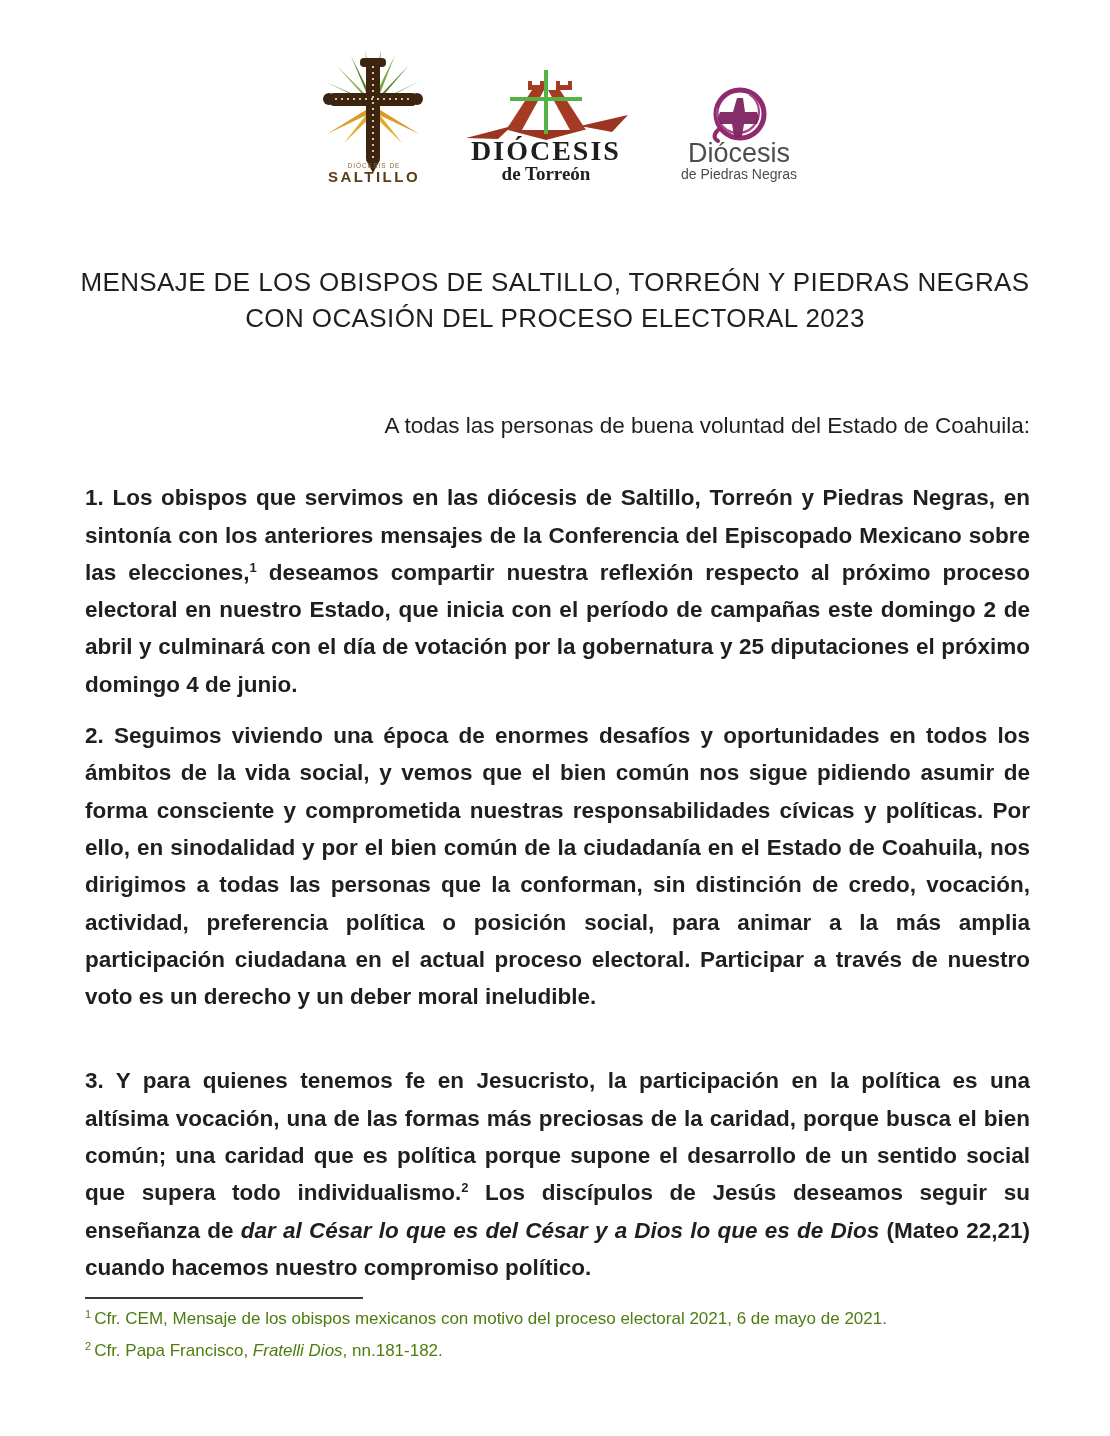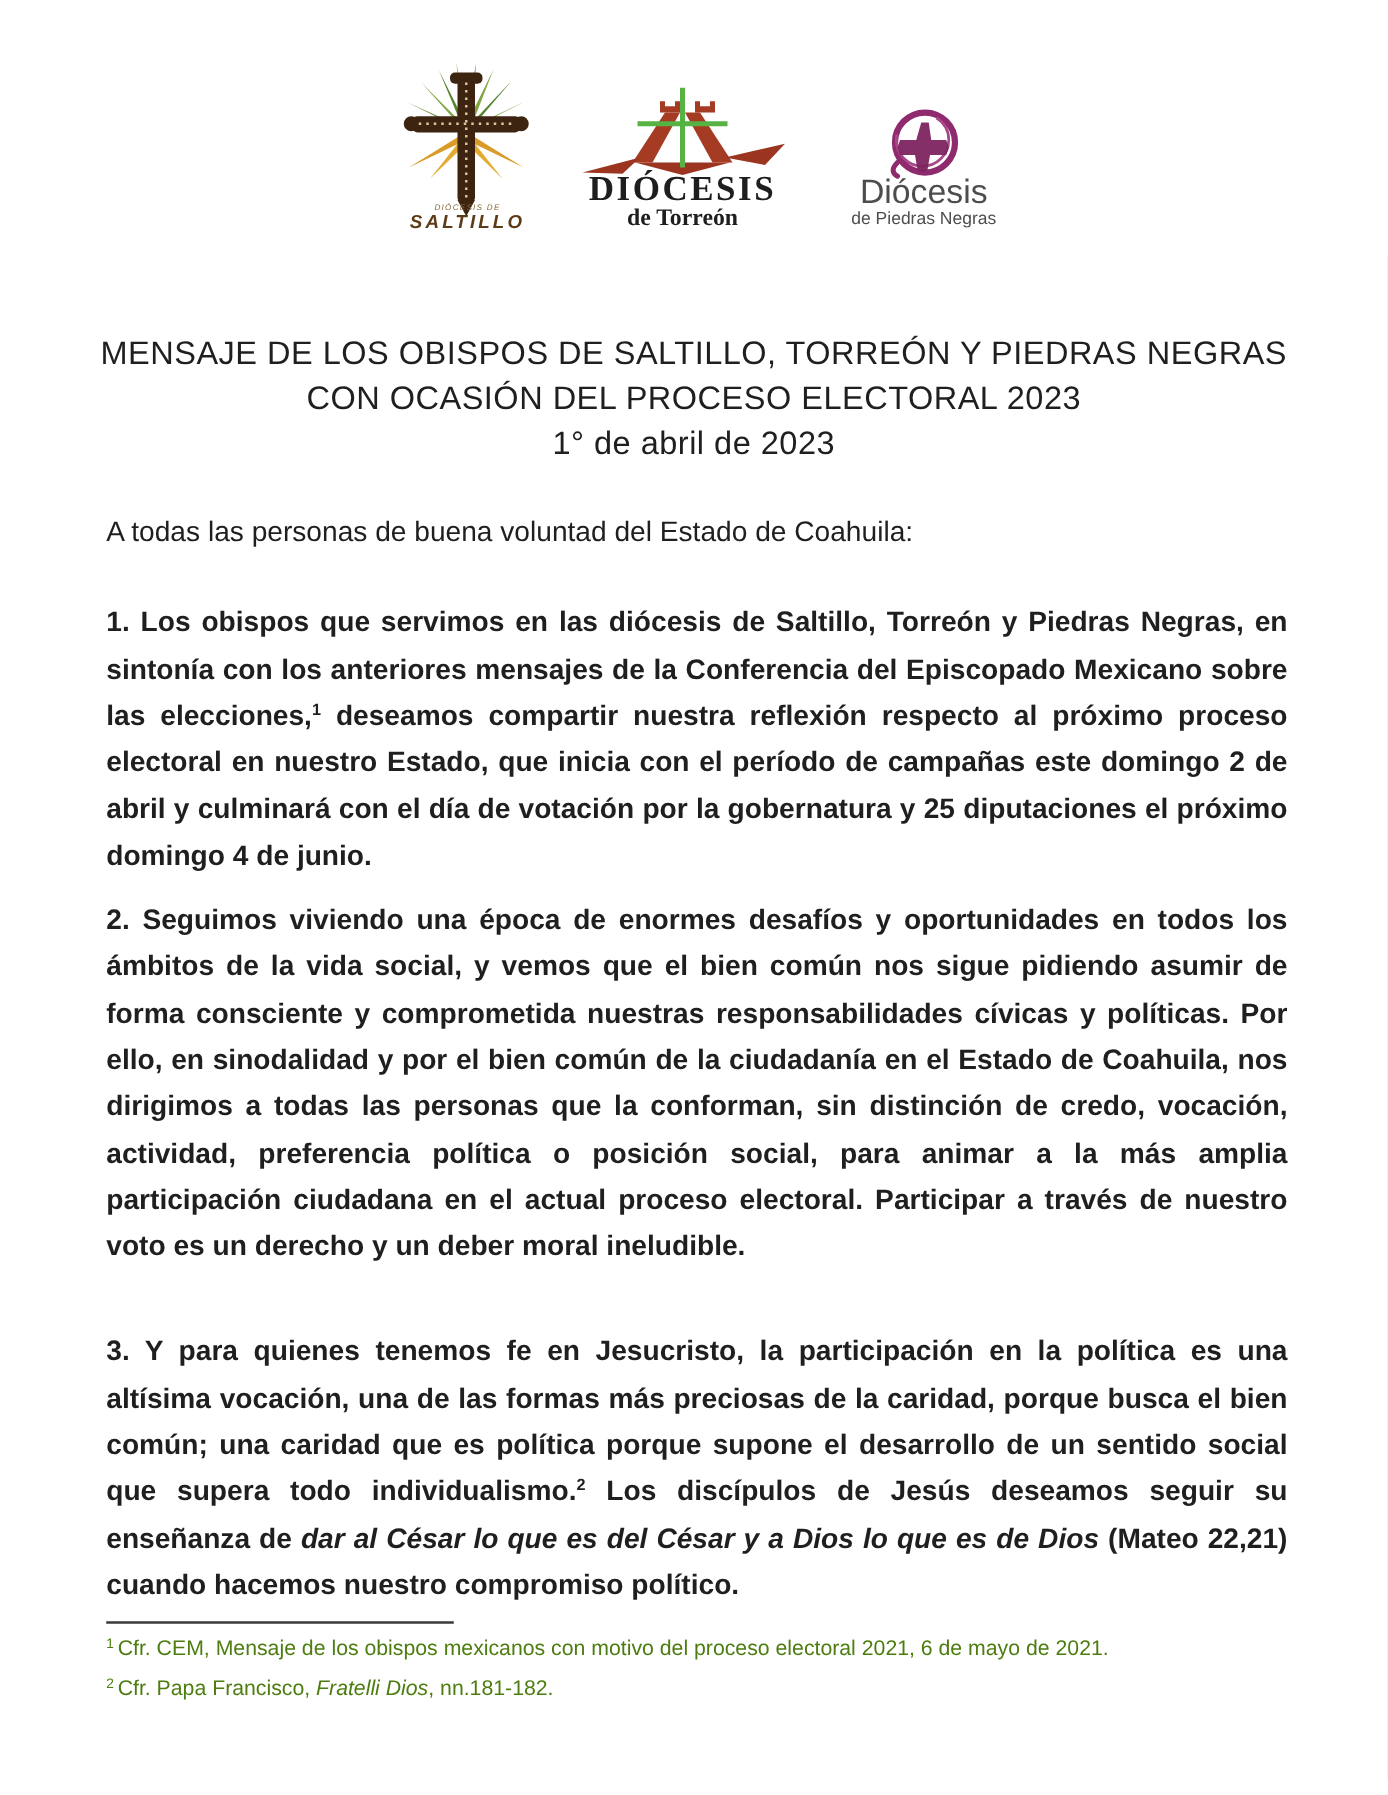--- a/index.html
+++ b/index.html
@@ -8,37 +8,37 @@
     width:1110px;height:1436px;
     background:#ffffff;
     font-family:"Liberation Sans", sans-serif;
     color:#1f1f1f;
     overflow:hidden;
     margin:0 auto;
   }
   
   .logos{position:absolute;top:0;left:0;width:100%;height:200px;}
   .logo{position:absolute;}
-  .logo-saltillo{left:313px;top:46px;font-style:italic;}
+  .logo-saltillo{left:313px;top:46px;}
   .logo-torreon{left:456px;top:70px;}
   .logo-piedras{left:664px;top:82px;}
   
   .title-block{
     position:absolute;top:264px;left:60px;width:990px;
     text-align:center;
     font-size:26px;line-height:36px;letter-spacing:0.4px;
     color:#1f1f1f;
   }
   
   .content{
     position:absolute;left:85px;top:407px;width:945px;
     font-size:22.5px;line-height:37.3px;
     color:#1f1f1f;
   }
-  .salutation{margin:0 0 35px 0;text-align:left;}
+  .salutation{margin:0 0 35px 0;text-align:right;}
   .para{margin:0 0 14px 0;text-align:justify;font-weight:bold;}
   .para:last-child{margin-bottom:0;margin-top:47px;}
   .it{font-style:italic;}
   sup.ref{font-size:13px;line-height:0;vertical-align:baseline;position:relative;top:-8px;}
   
   .footnotes{
     position:absolute;left:85px;top:1297px;width:960px;
     font-size:17px;line-height:32px;color:#4d7c0f;
   }
   .fn-rule{width:278px;border-top:2px solid #3a3a3a;margin:0 0 4px 0;}
@@ -132,21 +132,20 @@
 
         <text class="svg-txt" x="75" y="80" text-anchor="middle" font-size="27" fill="#4d4d4d">Diócesis</text>
         <text class="svg-txt" x="75" y="97" text-anchor="middle" font-size="14" fill="#4d4d4d">de Piedras Negras</text>
       </svg>
     </div>
   </div>
 
   <div class="title-block">
     <div>MENSAJE DE LOS OBISPOS DE SALTILLO, TORREÓN Y PIEDRAS NEGRAS</div>
     <div>CON OCASIÓN DEL PROCESO ELECTORAL 2023</div>
-    <div>1° de abril de 2023</div>
   </div>
 
   <div class="content">
 
     <p class="salutation">A todas las personas de buena voluntad del Estado de Coahuila:</p>
 
     <p class="para"><span>1. Los obispos que servimos en las diócesis de Saltillo, Torreón y Piedras Negras, en sintonía con los anteriores mensajes de la Conferencia del Episcopado Mexicano sobre las elecciones,</span><sup class="ref">1</sup><span> deseamos compartir nuestra reflexión respecto al próximo proceso electoral en nuestro Estado, que inicia con el período de campañas este domingo 2 de abril y culminará con el día de votación por la gobernatura y 25 diputaciones el próximo domingo 4 de junio.</span></p>
 
     <p class="para">2. Seguimos viviendo una época de enormes desafíos y oportunidades en todos los ámbitos de la vida social, y vemos que el bien común nos sigue pidiendo asumir de forma consciente y comprometida nuestras responsabilidades cívicas y políticas. Por ello, en sinodalidad y por el bien común de la ciudadanía en el Estado de Coahuila, nos dirigimos a todas las personas que la conforman, sin distinción de credo, vocación, actividad, preferencia política o posición social, para animar a la más amplia participación ciudadana en el actual proceso electoral. Participar a través de nuestro voto es un derecho y un deber moral ineludible.</p>
 

